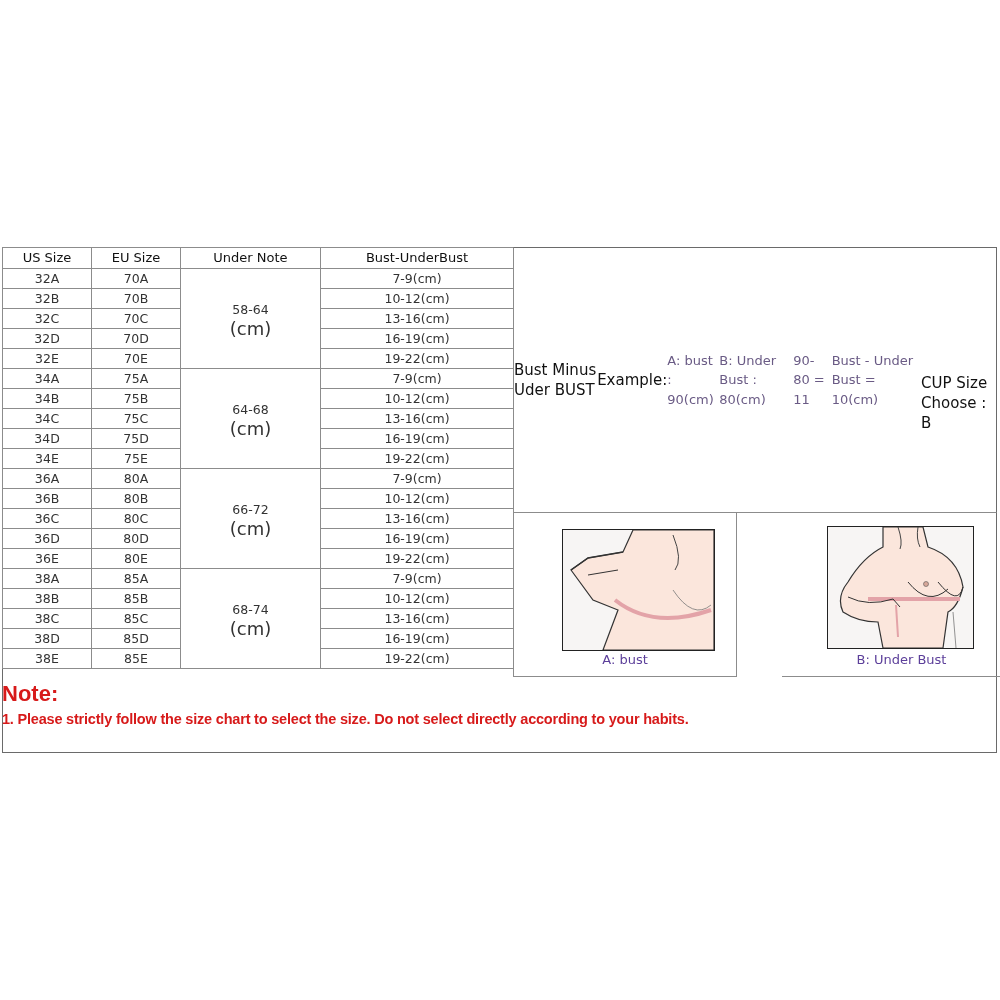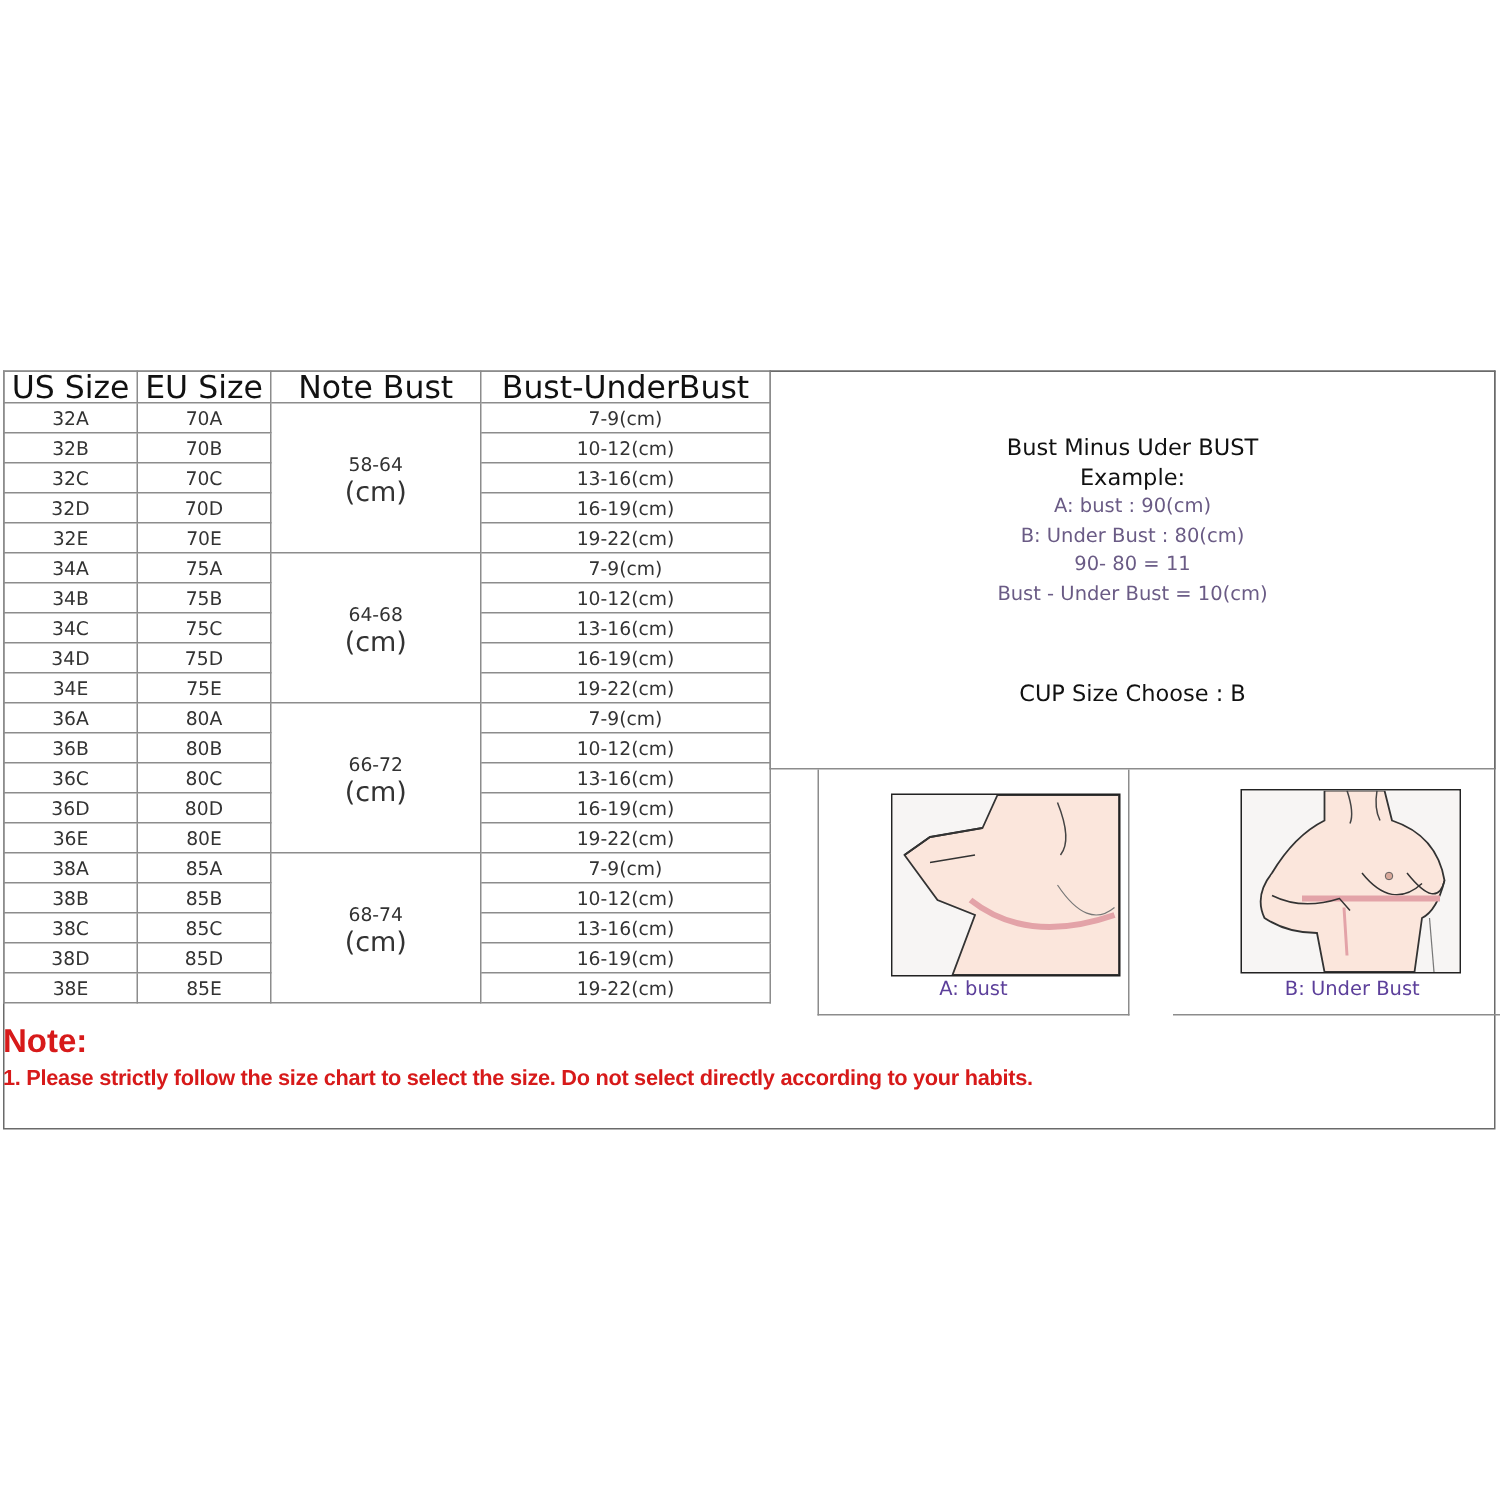--- a/index.html
+++ b/index.html
@@ -5,33 +5,33 @@
   html, body { margin: 0; padding: 0; background: #ffffff; }
   body { width: 1000px; height: 1000px; position: relative; overflow: hidden;
          font-family: "DejaVu Sans", sans-serif; color: #222; }
   .frame { position: absolute; left: 2px; top: 247px; width: 995px; height: 506px;
            border: 1px solid #6a6a6a; box-sizing: border-box; }
   table.size { position: absolute; left: 2px; top: 247px; border-collapse: collapse;
                table-layout: fixed; }
   table.size td, table.size th { border: 1px solid #8c8c8c; text-align: center;
                padding: 0; height: 19px; font-size: 12.5px; color: #333; font-weight: normal;
                line-height: 19px; white-space: nowrap; }
-  table.size th { font-size: 21px; color: #111; height: 20px; line-height: 20px; margin-top: 33px; }
+  table.size th { font-size: 13px; color: #111; height: 20px; line-height: 20px; margin-top: 33px; }
   td.under { font-size: 14px; line-height: 13px; color: #333; vertical-align: middle; }
   td.under .unit { display: block; font-size: 18px; }
   .right-text { position: absolute; left: 513px; top: 247px; width: 484px; height: 266px;
                 border-left: 1px solid #8c8c8c; border-bottom: 1px solid #8c8c8c;
                 border-top: 1px solid #6a6a6a; border-right: 1px solid #6a6a6a; box-sizing: border-box;
-                display: flex; flex-direction: column; align-items: center; justify-content: center; }
+                display: flex; flex-direction: row; align-items: center; justify-content: space-between; }
   .rt-title { font-size: 15px; color: #111; line-height: 20px; }
   .rt-line { font-size: 13px; color: #6a5b85; line-height: 19.5px; }
   .rt-cup { font-size: 15px; color: #111; line-height: 20px; margin-top: 46px; }
   .img-cell { position: absolute; top: 513px; height: 164px; box-sizing: border-box;
               border-right: 1px solid #8c8c8c; border-bottom: 1px solid #8c8c8c; }
-  .img-a { left: 513px; width: 208px; border-left: 1px solid #8c8c8c; margin-left: 32px; }
+  .img-a { left: 513px; width: 224px; border-left: 1px solid #8c8c8c; }
   .img-b { left: 782px; width: 240px; border-right: 1px solid #f9a8d4; }
   .pic { position: absolute; border: 1.5px solid #222; background: #f6f4f3; overflow: hidden; }
   .img-a .pic { left: 48px; top: 16px; width: 151px; height: 120px; }
   .img-b .pic { left: 45px; top: 13px; width: 145px; height: 121px; }
   .caption { position: absolute; left: 0; right: 0; bottom: 9px; text-align: center;
              font-size: 13px; color: #5c3f9a; }
   .note { position: absolute; left: 2px; top: 677px; width: 995px; height: 76px; text-align: left;
           font-family: "Liberation Sans", sans-serif; color: #d71a1a; }
   .note-title { font-size: 22px; line-height: 28px; margin-top: 3px; font-weight: bold; }
   .note-line { font-size: 14.5px; line-height: 22px; font-weight: bold; letter-spacing: -0.2px; }
@@ -45,21 +45,21 @@
   <colgroup>
     <col style="width:89px">
       <col style="width:89px">
       <col style="width:140px">
       <col style="width:193px">
   </colgroup>
   <thead>
     <tr>
       <th>US Size</th>
       <th>EU Size</th>
-      <th>Note Bust</th>
+      <th>Under Note</th>
       <th>Bust-UnderBust</th>
     </tr>
   </thead>
   <tbody id="tbody">
       <tr>
         <td>32A</td>
         <td>70A</td>
         <td class="under" rowspan="5"><span>58-64</span><span class="unit">(cm)</span></td>
         <td>7-9(cm)</td>
       </tr>

